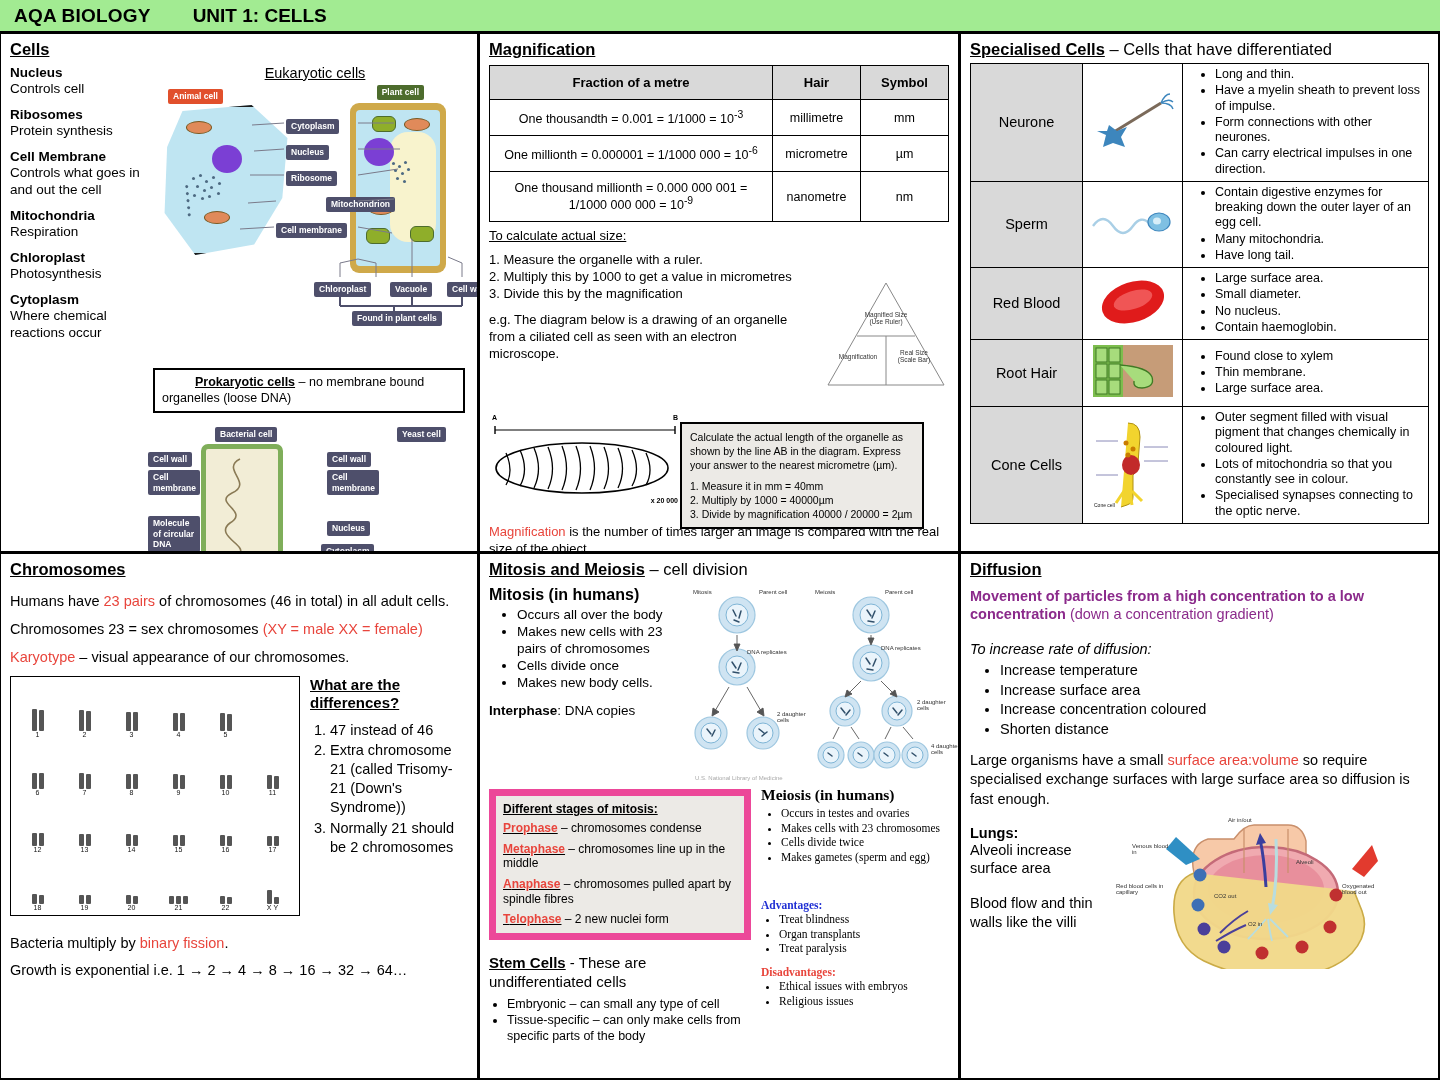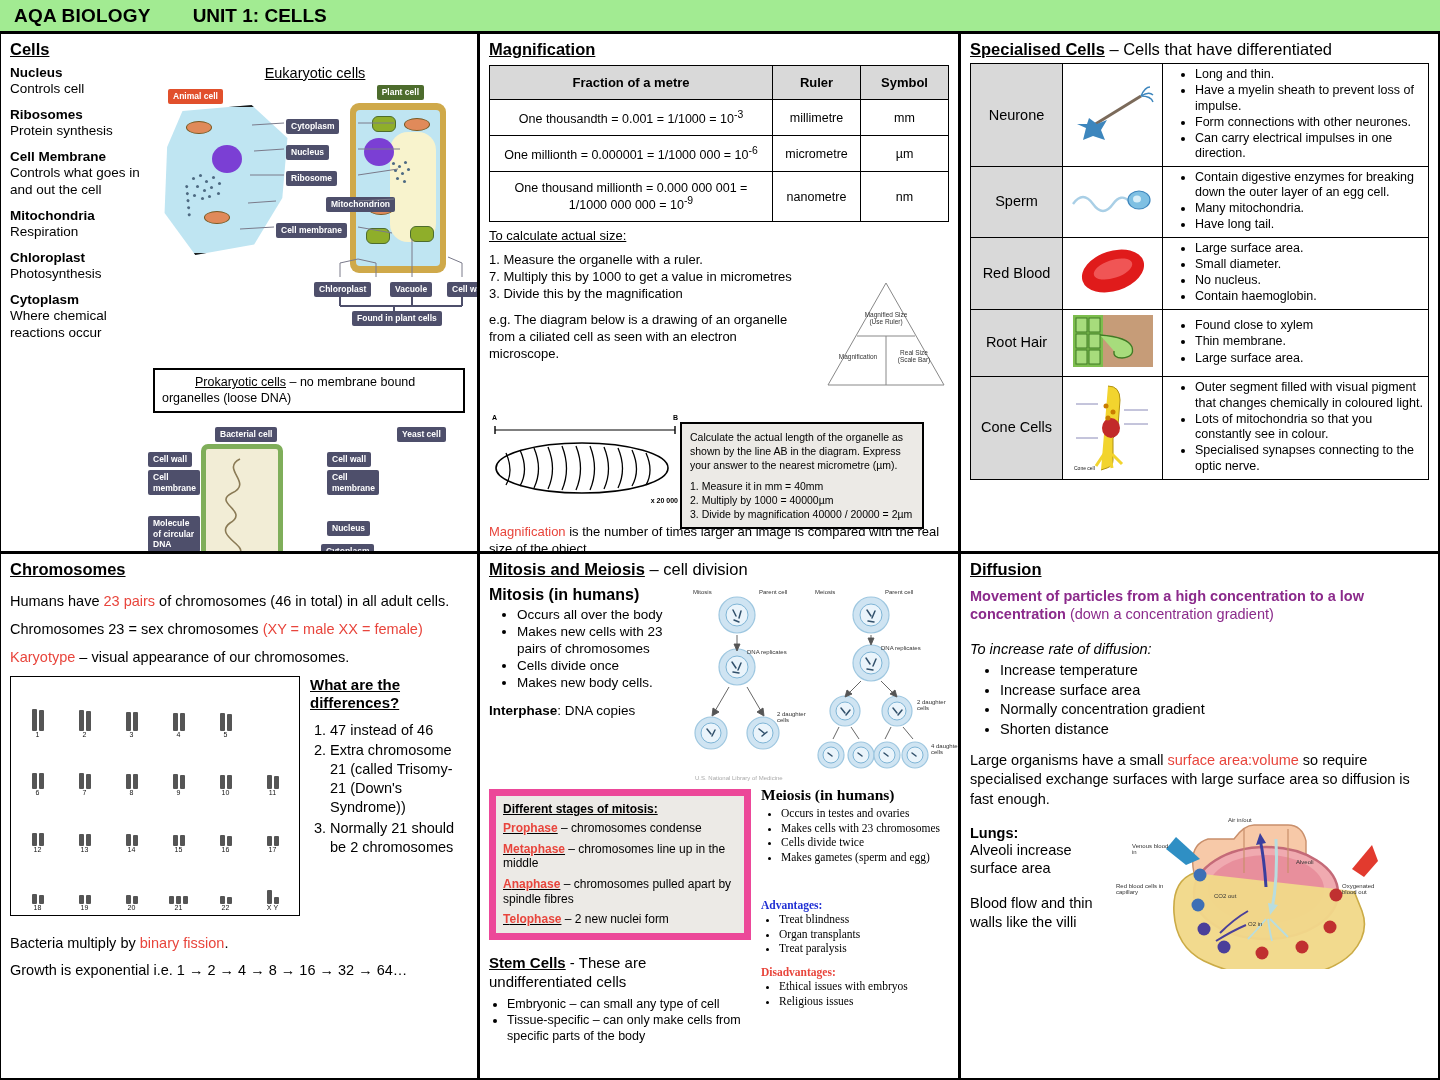--- a/index.html
+++ b/index.html
@@ -85,21 +85,21 @@
           border:1.5px solid #7a5a22; position:absolute; }
   .chloro { width:24px; height:16px; border-radius:6px; background:#8fae2a;
             border:1.5px solid #4d6c2d; position:absolute; }
   .riboclump { position:absolute; width:40px; height:30px; }
   .riboclump i { position:absolute; width:3px; height:3px; background:#4e6a82; border-radius:50%; }
 
   .prok-box {
     border:2px solid #000; padding:5px 7px; font-size:12.5px; line-height:1.25;
     background:#fff;
   }
-  .prok-box .u { font-weight:normal; text-decoration:underline;padding-left:33px; }
+  .prok-box .u { font-weight:bold; text-decoration:underline;padding-left:33px; }
 
   .bact-cell { width:82px; height:128px; background:#f2edd6;
                border:5px solid #7fae5a; border-radius:7px; }
 
   
   table.mag { width:100%; border-collapse:collapse; margin-top:2px; }
   table.mag th, table.mag td { border:1.5px solid #000; font-size:12.5px; text-align:center; padding:9px 4px; }
   table.mag th { background:#d9d9d9; font-weight:bold; font-size:13px; }
   table.mag td.frac { font-size:12.5px; }
   .steps { font-size:13px; line-height:1.32; margin-top:5px; }
@@ -108,21 +108,21 @@
   .tri-label { font-size:6.5px; text-align:center; color:#333; line-height:1.15; }
 
   .organelle-draw { width:180px; height:58px; }
   .calc-box { border:2px solid #000; background:#eceae6; padding:6px 8px; font-size:10.5px; line-height:1.35; }
   .def { font-size:13px; line-height:1.3; margin-top:4px; }
   .red { color:#e8453c; }
 
   
   table.spec { width:100%; border-collapse:collapse; }
   table.spec td { border:1.5px solid #000; vertical-align:middle; }
-  td.spname { background:#d9d9d9; width:92px; text-align:center; font-size:14.5px; line-height:1.25; }
+  td.spname { background:#d9d9d9; width:112px; text-align:center; font-size:14.5px; line-height:1.25; }
   td.spimg { width:100px; text-align:center; padding:3px; }
   td.spfeat { padding:3px 4px 3px 10px; }
   td.spfeat ul { margin:0; padding-left:22px; }
   td.spfeat li { font-size:12.5px; line-height:1.22; margin-bottom:1px; }
 
   
   .para { font-size:14.5px; line-height:1.3; margin:9px 0; }
   .karyo-row { display:flex; gap:10px; margin-top:4px; }
   .karyo {
     border:1.5px solid #000; width:290px; height:240px; padding:4px 3px;
@@ -329,21 +329,21 @@
         
       </div>
 
       <div class="cell c-mid">
         <h2 class="sec"><span class="u">Magnification</span></h2>
 
         <table class="mag">
           <tbody>
               <tr>
             <th>Fraction of a metre</th>
-            <th style="width:88px">Ruler</th>
+            <th style="width:88px">Hair</th>
             <th style="width:88px">Symbol</th>
           </tr>
           <tr>
             <td class="frac">One thousandth = 0.001 = 1/1000 = 10<sup>-3</sup></td>
             <td>millimetre</td>
             <td>mm</td>
           </tr>
           <tr>
             <td class="frac">One millionth = 0.000001 = 1/1000 000 = 10<sup>-6</sup></td>
             <td>micrometre</td>
@@ -353,21 +353,21 @@
             <td class="frac">One thousand millionth = 0.000 000 001 =<br>1/1000 000 000 = 10<sup>-9</sup></td>
             <td>nanometre</td>
             <td>nm</td>
           </tr>
         </tbody>
           </table>
 
         <div class="steps">
           <div class="u" style="margin-bottom:6px">To calculate actual size:</div>
           <div>1.  Measure the organelle with a ruler.</div>
-          <div>7. Multiply this by 1000 to get a value in micrometres</div>
+          <div>2. Multiply this by 1000 to get a value in micrometres</div>
           <div>3. Divide this by the magnification</div>
           <div style="margin-top:9px; width:300px;">e.g. The diagram below is a drawing of an organelle from a ciliated cell as seen with an electron microscope.</div>
         </div>
 
         
         <div class="tri-wrap">
           <svg width="120" height="110">
             <polygon points="60,4 118,106 2,106" fill="none" stroke="#888" stroke-width="1"></polygon>
             <line x1="31" y1="57" x2="89" y2="57" stroke="#888" stroke-width="1"></line>
             <line x1="60" y1="57" x2="60" y2="106" stroke="#888" stroke-width="1"></line>
@@ -872,21 +872,21 @@
         <h2 class="sec"><span class="u">Diffusion</span></h2>
 
         <div style="margin-top:4px">
           <span class="purple">Movement of particles from a high concentration to a low concentration</span><span class="purple-l"> (down a concentration gradient)</span>
         </div>
 
         <div class="ital" style="margin-top:18px">To increase rate of diffusion:</div>
         <ul class="d-b">
           <li>Increase temperature</li>
           <li>Increase surface area</li>
-          <li>Normally concentration gradient</li>
+          <li>Increase concentration coloured</li>
           <li>Shorten distance</li>
         </ul>
 
         <div style="font-size:14.5px; line-height:1.32; margin-top:12px;">
           <span>Large organisms have a small </span><span class="red">surface area:volume</span><span> so require specialised exchange surfaces with large surface area so diffusion is fast enough.</span>
         </div>
 
 
         <div class="lungrow" style="margin-top:16px;">
           <div style="width:150px">

